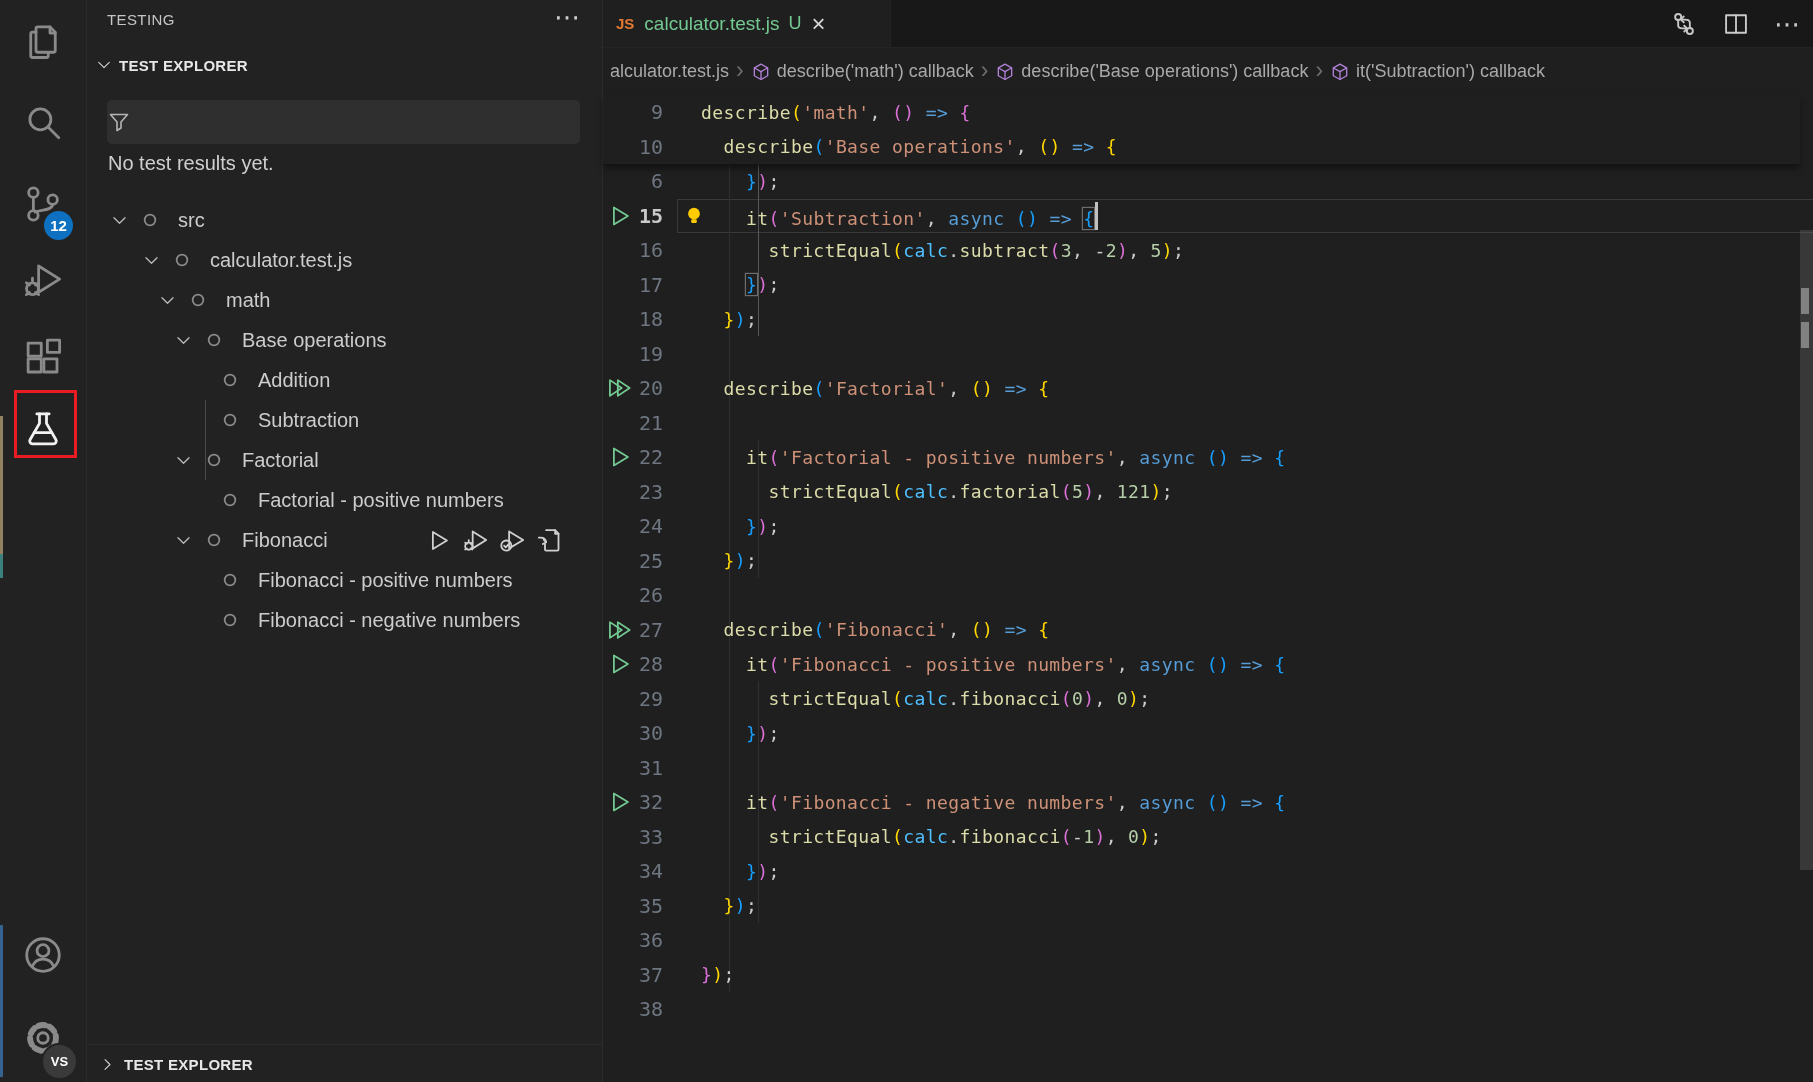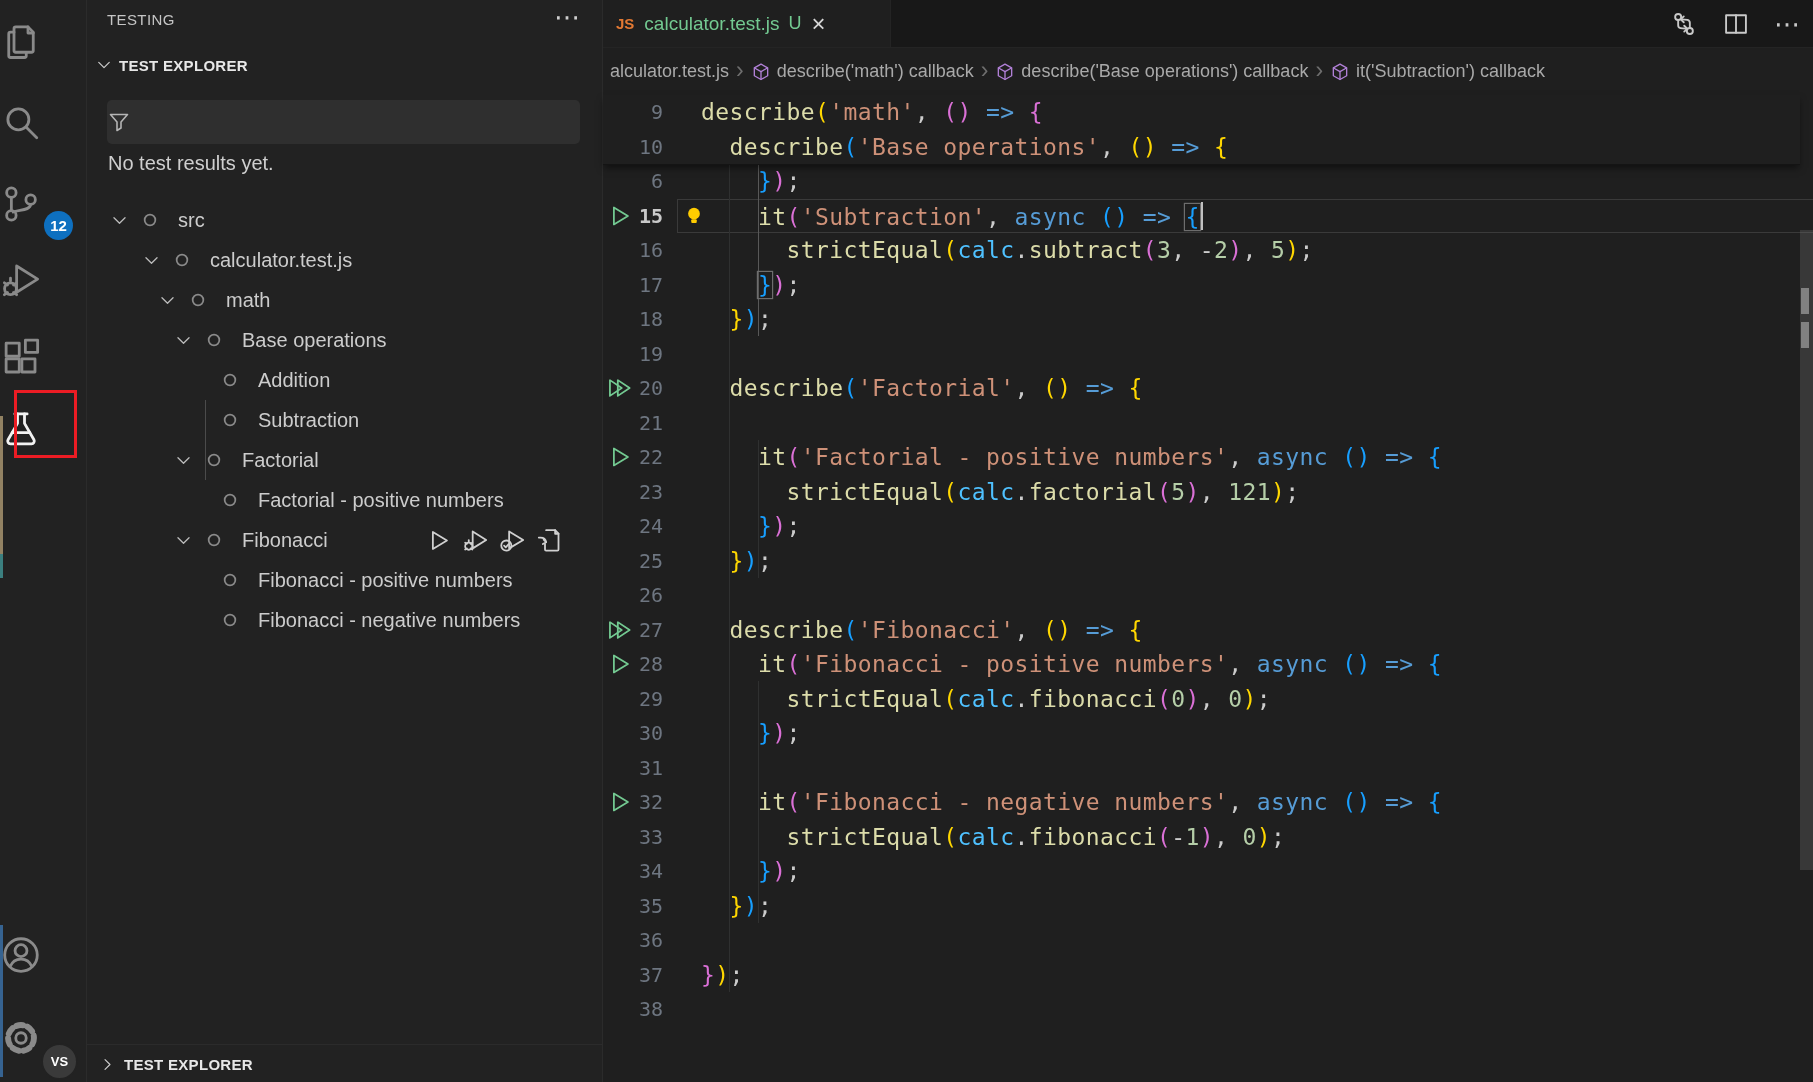--- a/index.html
+++ b/index.html
@@ -2,21 +2,21 @@
 <html><head>
 <meta charset="utf-8">
 <style>
   html,body{margin:0;padding:0;background:#111;}
   body{width:1813px;height:1082px;position:relative;overflow:hidden;
        font-family:"Liberation Sans",sans-serif;color:#ccc;-webkit-font-smoothing:antialiased;}
   .ic{display:block;fill:none;stroke:currentColor;stroke-width:1.6;stroke-linecap:round;stroke-linejoin:round;}
 
   
   .activitybar{position:absolute;left:0;top:0;width:86px;height:1082px;background:#222222;border-right:1px solid #2b2b2b;}
-  .ab-item{position:absolute;left:0;width:86px;height:72px;display:flex;align-items:center;color:#8a8a8a;cursor:pointer;}
+  .ab-item{position:absolute;left:0;width:86px;height:72px;display:flex;align-items:center;justify-content:center;color:#8a8a8a;cursor:pointer;}
   .ab-item.active{color:#f2f2f2;}
   .ab-item svg{width:42px;height:42px;}
   .ab-badge{position:absolute;right:13px;bottom:0px;min-width:29px;height:29px;border-radius:15px;background:#0e70c0;color:#fff;
             font-size:15px;font-weight:700;display:flex;align-items:center;justify-content:center;}
   .vs-badge{position:absolute;right:8px;bottom:-6px;width:33px;height:33px;border-radius:50%;background:#3a3a3a;color:#fff;
             font-size:13px;font-weight:700;display:flex;align-items:center;justify-content:center;border:2px solid #222;}
   .annotation-box{position:absolute;left:14px;top:390px;width:57px;height:62px;border:3px solid #ec1c24;z-index:40;}
   .edge-art{position:absolute;left:0;width:3px;z-index:35;opacity:.85;}
 
   
@@ -55,21 +55,21 @@
   .tab-actions{position:absolute;right:14px;top:0;height:47px;display:flex;align-items:center;gap:24px;color:#c9c9c9;}
   .tab-actions svg{width:28px;height:28px;}
   .tab-actions .more{font-size:26px;line-height:1;cursor:pointer;}
   .breadcrumbs{position:absolute;left:0;top:48px;right:14px;height:47px;display:flex;align-items:center;padding-left:7px;
                font-size:18px;color:#a9a9a9;white-space:nowrap;overflow:hidden;}
   .crumb{display:flex;align-items:center;gap:6px;cursor:pointer;}
   .crumb svg{width:20px;height:20px;color:#b180d7;}
   .crumb-sep{color:#6e6e6e;font-size:23px;margin:0 7px 3px 7px;}
 
   
-  .code-font{font-family:"DejaVu Sans Mono",monospace;font-size:23px;letter-spacing:.4px;white-space:pre;}
+  .code-font{font-family:"DejaVu Sans Mono",monospace;font-size:18px;letter-spacing:.4px;white-space:pre;}
   .sticky{position:absolute;left:0;top:95px;right:14px;background:#1f1f1f;z-index:20;border-bottom:1px solid #141414;
           box-shadow:0 4px 7px -1px rgba(0,0,0,.5);}
   .viewport{position:absolute;left:0;top:164px;right:0;bottom:0;overflow:hidden;}
   .line{position:relative;display:flex;align-items:center;height:34.5px;}
   .gutter{width:98px;flex:none;display:flex;align-items:center;justify-content:flex-end;padding-right:38px;box-sizing:border-box;
           font-family:"DejaVu Sans Mono",monospace;font-size:20px;color:#6e7681;}
   .line.current .gutter{color:#c9c9c9;font-weight:bold;}
   .g-icon{position:absolute;left:3px;top:50%;transform:translateY(-50%);width:27px;height:27px;color:#73c991;cursor:pointer;}
   .bulb{position:absolute;left:80px;top:50%;transform:translateY(-50%);width:22px;height:22px;cursor:pointer;z-index:3;}
   .code{position:relative;z-index:2;}

